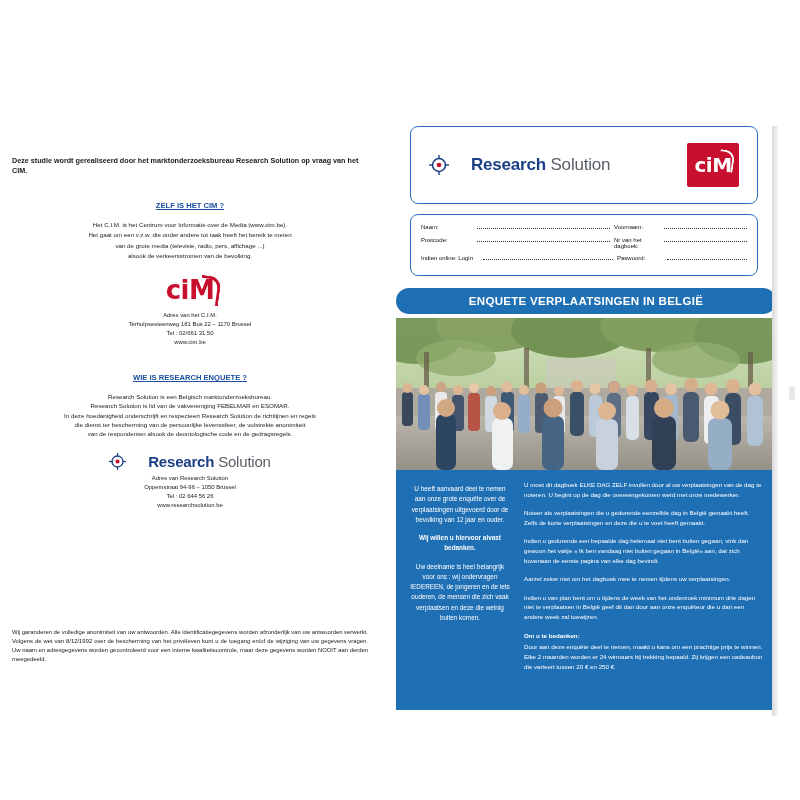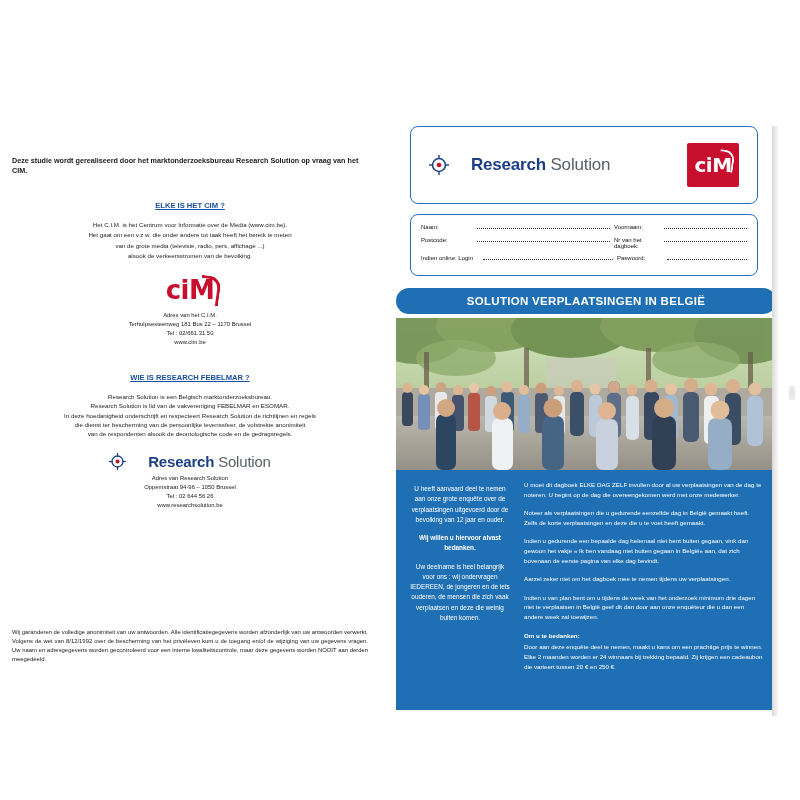--- a/index.html
+++ b/index.html
@@ -280,39 +280,39 @@
 </style>
 </head>
 <body>
 
 <div class="page">
 
   <div class="left-panel">
 
     <div class="left-intro">Deze studie wordt gerealiseerd door het marktonderzoeksbureau Research Solution op vraag van het CIM.</div>
 
-    <div class="section-title">ELKE IS HET CIM ?</div>
+    <div class="section-title">ZELF IS HET CIM ?</div>
     <div class="centered-block" style="white-space: pre-line;">Het C.I.M. is het Centrum voor Informatie over de Media (www.cim.be).
 Het gaat om een v.z.w. die onder andere tot taak heeft het bereik te meten
 van de grote media (televisie, radio, pers, affichage ...)
 alsook de verkeersstromen van de bevolking.</div>
 
     <div class="cim-logo">
       <div class="cim-text">ciM</div>
       <div class="cim-swoosh"></div>
     </div>
 
     <div class="addr-block">
       <div>Adres van het C.I.M.</div>
       <div>Terhulpsesteenweg 181 Bus 22 – 1170 Brussel</div>
       <div>Tel : 02/661.31.50</div>
       <div>www.cim.be</div>
     </div>
 
-    <div class="section-title">WIE IS RESEARCH FEBELMAR ?</div>
+    <div class="section-title">WIE IS RESEARCH ENQUETE ?</div>
     <div class="centered-block tight" style="white-space: pre-line;">Research Solution is een Belgisch marktonderzoeksbureau.
 Research Solution is lid van de vakvereniging  FEBELMAR en ESOMAR.
 In deze hoedanigheid onderschrijft en respecteert Research Solution de richtlijnen en regels
 die dienst ter bescherming van de persoonlijke levenssfeer, de volstrekte anonimiteit
 van de respondenten alsook de deontologische code en de gedragsregels.</div>
 
     <div class="rs-logo">
       <span class="rs-mark">
         <svg viewBox="0 0 34 34" width="17" height="17">
           <circle cx="17" cy="17" r="11" fill="none" stroke="#1b3f84" stroke-width="2.6"></circle>
@@ -379,21 +379,21 @@
         <span class="form-label wide">Indien online: Login</span>
         <span class="form-dots"></span>
         <span class="form-col2">
           <span class="form-label">Paswoord:</span>
           <span class="form-dots"></span>
         </span>
       </div>
     </div>
 
     <div class="title-banner">
-      <span>SOLUTION VERPLAATSINGEN IN BELGIË</span>
+      <span>ENQUETE VERPLAATSINGEN IN BELGIË</span>
     </div>
 
     <div class="photo">
       <svg width="380" height="152" viewBox="0 0 380 152">
         <defs>
           <linearGradient id="sky" x1="0" y1="0" x2="0" y2="1">
             <stop offset="0%" stop-color="#cfe0b6"></stop>
             <stop offset="100%" stop-color="#9db77d"></stop>
           </linearGradient>
           <linearGradient id="road" x1="0" y1="0" x2="0" y2="1">

